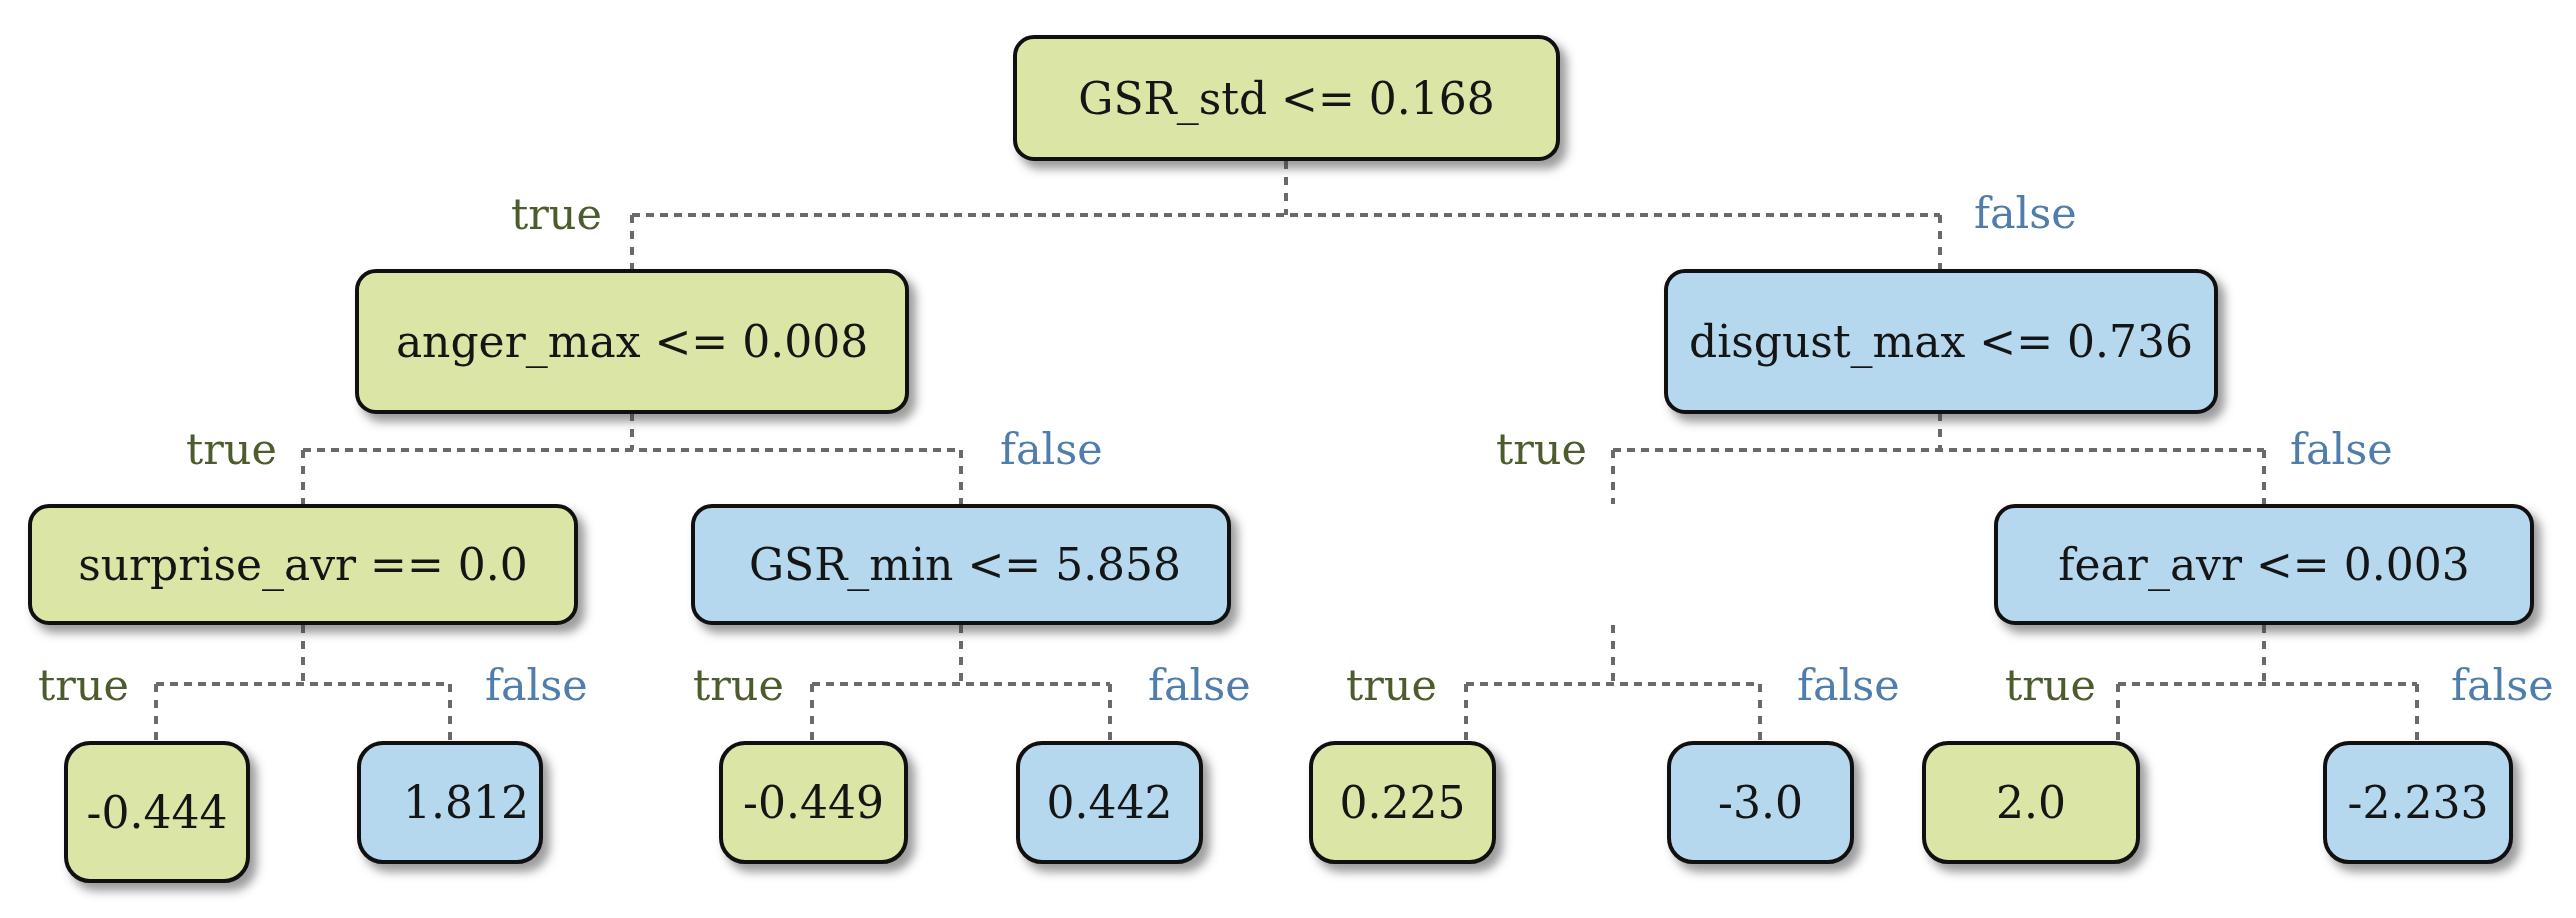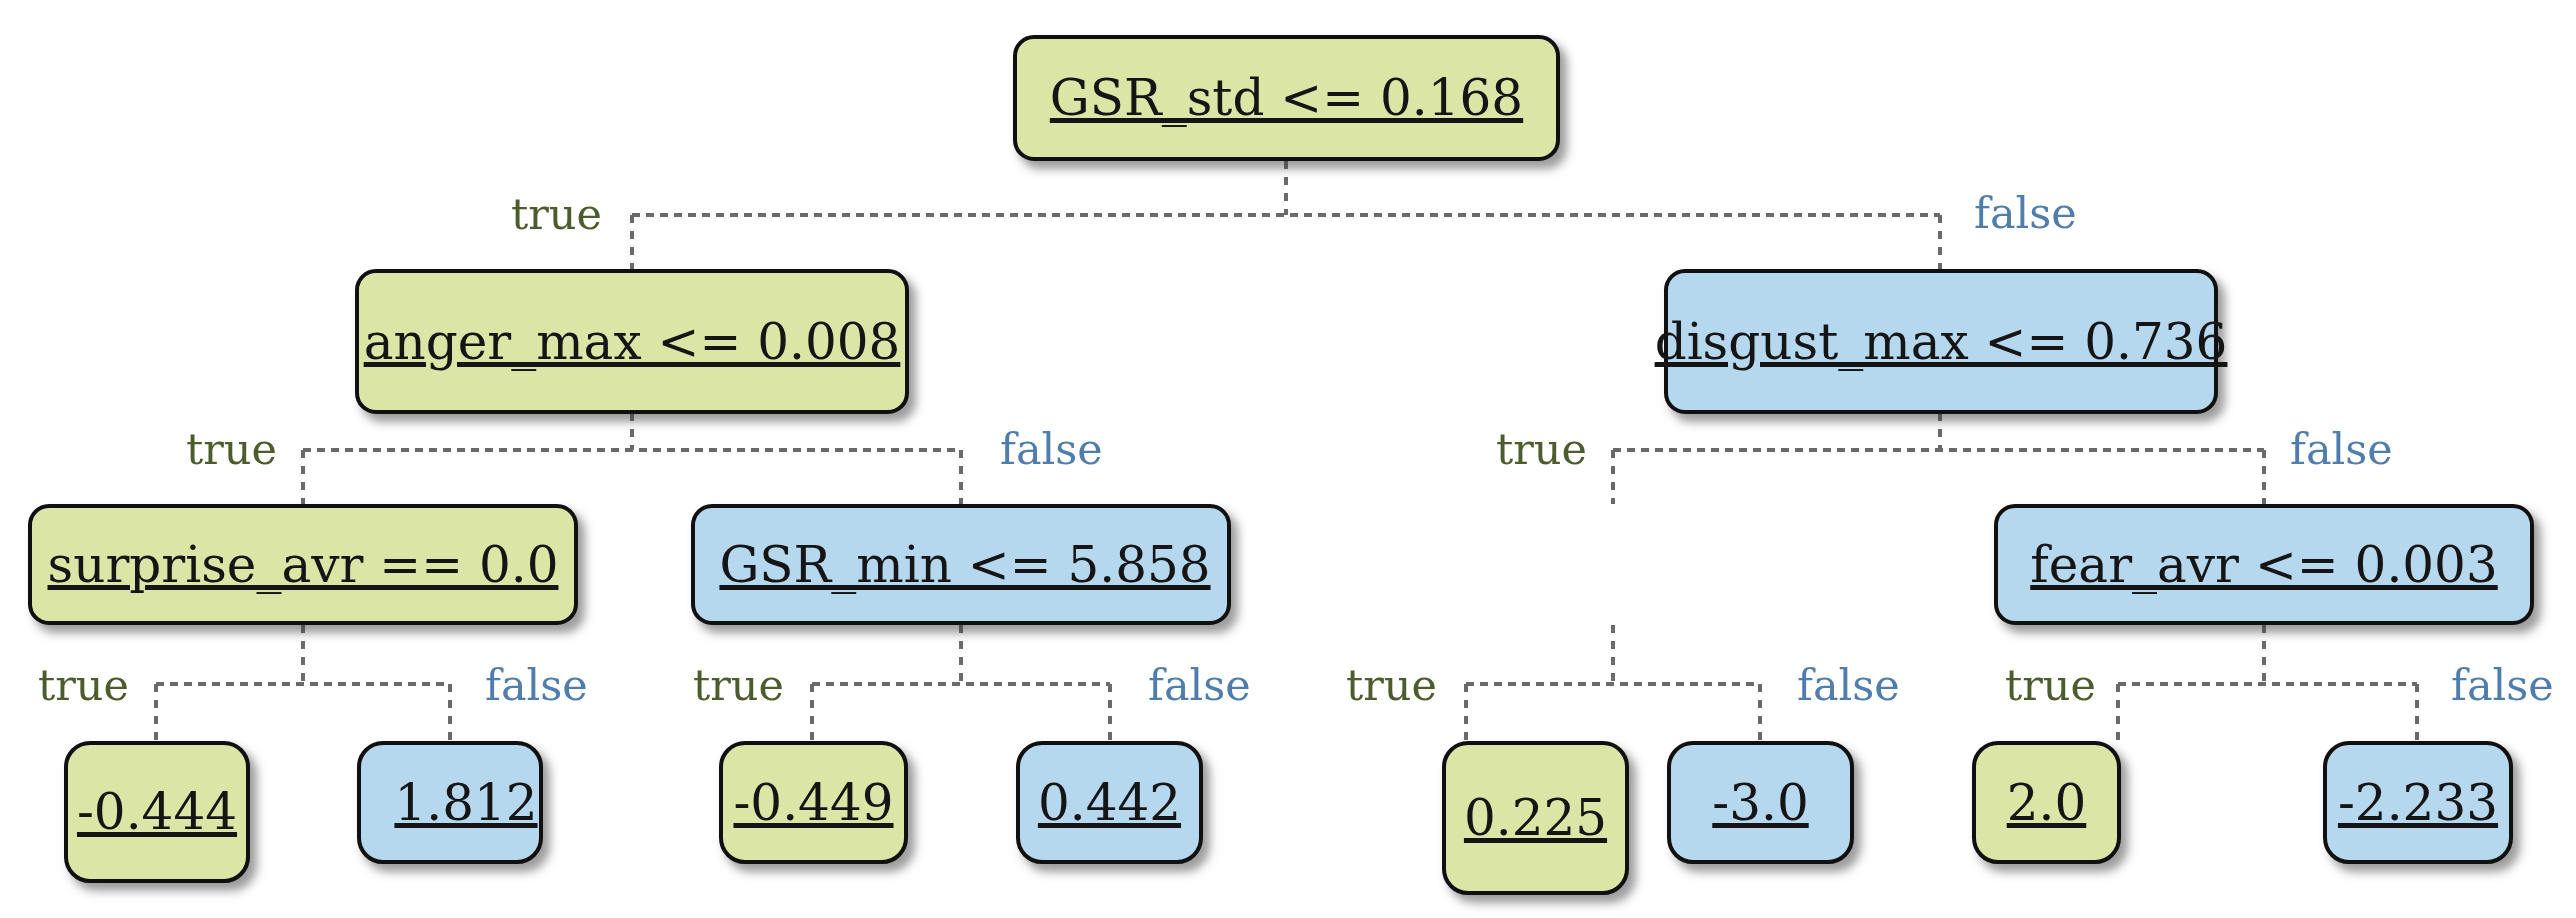--- a/index.html
+++ b/index.html
@@ -20,25 +20,24 @@
     background: #ffffff;
   }
   .node {
     position: absolute;
     box-sizing: border-box;
     border: 4.2px solid #101010;
     border-radius: 21px;
     display: flex;
     align-items: center;
     justify-content: center;
-    font-size: 50px;
+    font-size: 44px;
     color: #151515;
     box-shadow: 6.2px 7.6px 9.7px rgba(60,60,60,0.50);
     white-space: nowrap;
-    text-decoration: underline;
   }
   .leaf { border-radius: 26px; }
   .green { background: #dbe6a6; }
   .blue  { background: #b5d8ee; }
   .elabel {
     position: absolute;
     font-size: 43px;
     line-height: 46px;
     white-space: nowrap;
   }
@@ -122,19 +121,19 @@
   <div class="node blue" style="left:1664px; top:269px; width:554px; height:145px;">disgust_max &lt;= 0.736</div>
 
   <div class="node green" style="left:28px; top:504px; width:550px; height:121px;">surprise_avr == 0.0</div>
   <div class="node blue" style="left:691px; top:504px; width:540px; height:121px;padding-left:8px;">GSR_min &lt;= 5.858</div>
   <div class="node blue" style="left:1994px; top:504px; width:540px; height:121px;">fear_avr &lt;= 0.003</div>
 
   <div class="node leaf green" style="left:64px; top:741px; width:186px; height:142px;">-0.444</div>
   <div class="node leaf blue" style="left:357px; top:741px; width:186px; height:123px;padding-left:32px;">1.812</div>
   <div class="node leaf green" style="left:719px; top:741px; width:189px; height:123px;">-0.449</div>
   <div class="node leaf blue" style="left:1016px; top:741px; width:187px; height:123px;">0.442</div>
-  <div class="node leaf green" style="left:1442px; top:741px; width:187px; height:154px;">0.225</div>
+  <div class="node leaf green" style="left:1309px; top:741px; width:187px; height:123px;">0.225</div>
   <div class="node leaf blue" style="left:1667px; top:741px; width:187px; height:123px;">-3.0</div>
-  <div class="node leaf green" style="left:1972px; top:741px; width:149px; height:123px;text-align:center;">2.0</div>
+  <div class="node leaf green" style="left:1922px; top:741px; width:218px; height:123px;text-align:center;">2.0</div>
   <div class="node leaf blue" style="left:2323px; top:741px; width:190px; height:123px;">-2.233</div>
 
 </div>
 
 
 </body></html>

